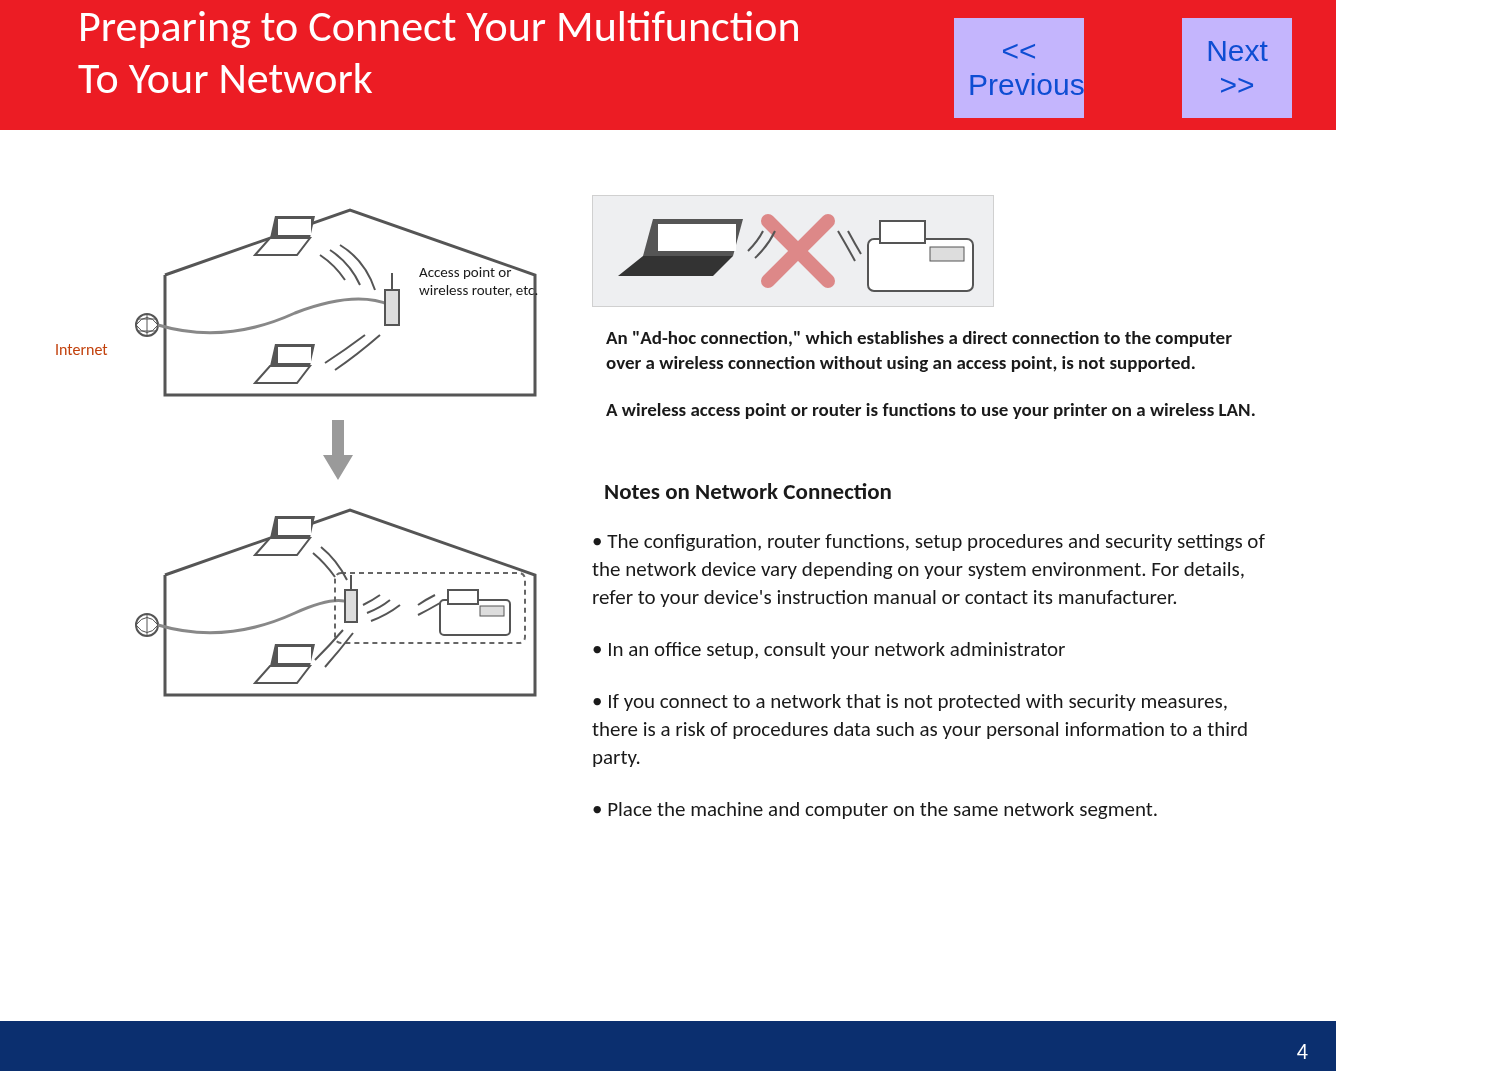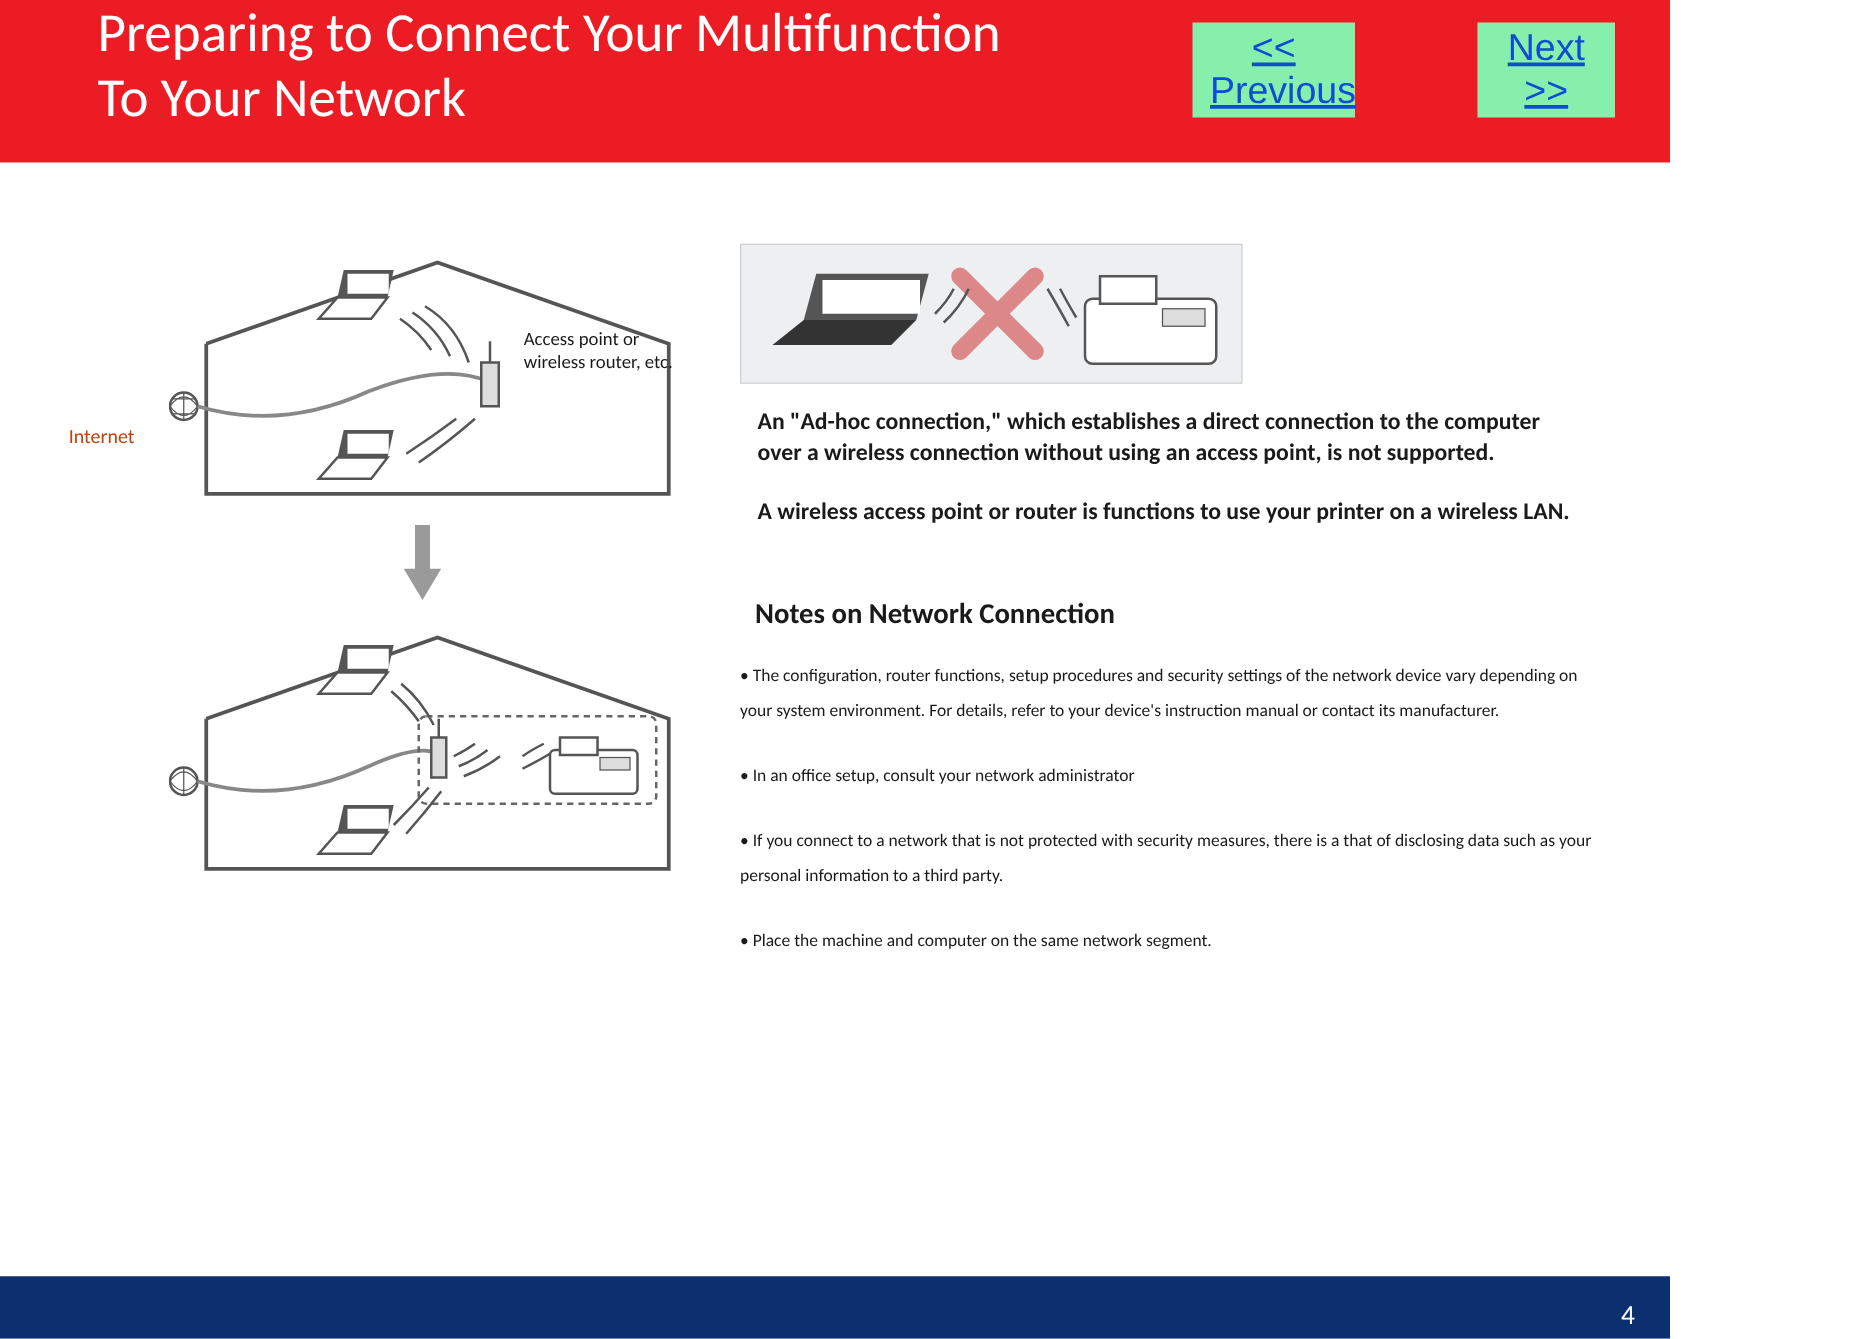--- a/index.html
+++ b/index.html
@@ -1,35 +1,35 @@
 <!DOCTYPE html>
 <html><head>
 <meta charset="utf-8">
 <style>
   html,body{margin:0;padding:0;font-family:"Segoe UI","Calibri",Arial,sans-serif;background:#fff;color:#1a1a1a;}
   .page{width:1336px;height:1071px;position:relative;overflow:hidden;}
   .header{background:#ec1c24;color:#fff;height:130px;position:relative;}
   .title{position:absolute;left:78px;top:0;font-size:44px;line-height:52px;font-weight:400;padding-top:0;}
-  .nav-btn{position:absolute;top:18px;background:#86efac;color:#0e4dd3;font-size:30px;font-weight:400;text-decoration:underline;padding:4px 14px;cursor:pointer;border:none;}
+  .nav-btn{position:absolute;top:18px;background:#c4b5fd;color:#0e4dd3;font-size:30px;font-weight:400;padding:16px 14px;cursor:pointer;border:none;}
   .nav-prev{left:954px;width:130px;} .nav-next{left:1154px;width:110px;margin-left:28px;}
   .body{position:absolute;left:0;top:130px;right:0;bottom:50px;}
   
   .left-col{position:absolute;left:135px;top:65px;width:405px;}
   .house{width:405px;height:215px;position:relative;}
   .house svg{width:100%;height:100%;}
   .arrow-down{width:30px;height:60px;margin:10px auto 15px;display:block;}
   .internet-label{position:absolute;left:-80px;top:145px;font-size:16px;color:#c2410c;}
   .ap-label{position:absolute;left:284px;top:68px;font-size:15px;color:#1a1a1a;line-height:18px;}
   
   .right-col{position:absolute;left:592px;top:65px;width:685px;}
   .adhoc-img{width:400px;height:110px;background:#eeeff1;border:1px solid #d0d0d0;position:relative;margin-bottom:18px;}
   .adhoc-img svg{width:100%;height:100%;}
   .bold-note{font-weight:700;font-size:19px;line-height:25px;margin:0 0 22px 14px;width:660px;}
   .section-head{font-weight:700;font-size:23px;margin:55px 0 22px 12px;}
-  .bullets{font-size:14px;line-height:28px;}
+  .bullets{font-size:21px;line-height:28px;}
   .bullets p{margin:0 0 24px 0;}
   
   .footer{position:absolute;left:0;right:0;bottom:0;height:50px;background:#0b2f6f;}
   .page-num{position:absolute;right:28px;bottom:6px;color:#fff;font-size:22px;}
 </style>
 </head>
 <body>
 
 <div class="page">
   <div class="header">
@@ -164,21 +164,21 @@
         </svg>
       </div>
 
       <p class="bold-note">An "Ad-hoc connection," which establishes a direct connection to the computer over a wireless connection without using an access point, is not supported.</p>
       <p class="bold-note">A wireless access point or router is functions to use your printer on a wireless LAN.</p>
 
       <div class="section-head">Notes on Network Connection</div>
       <div class="bullets">
         <p>• The configuration, router functions, setup procedures and security settings of the network device vary depending on your system environment. For details, refer to your device's instruction manual or contact its manufacturer.</p>
         <p>• In an office setup, consult your network administrator</p>
-        <p>• If you connect to a network that is not protected with security measures, there is a that of disclosing data such as your personal information to a third party.</p>
+        <p>• If you connect to a network that is not protected with security measures, there is a risk of procedures data such as your personal information to a third party.</p>
         <p>• Place the machine and computer on the same network segment.</p>
       </div>
     </div>
   </div>
 
   <div class="footer">
     <div class="page-num">4</div>
   </div>
 </div>
 

